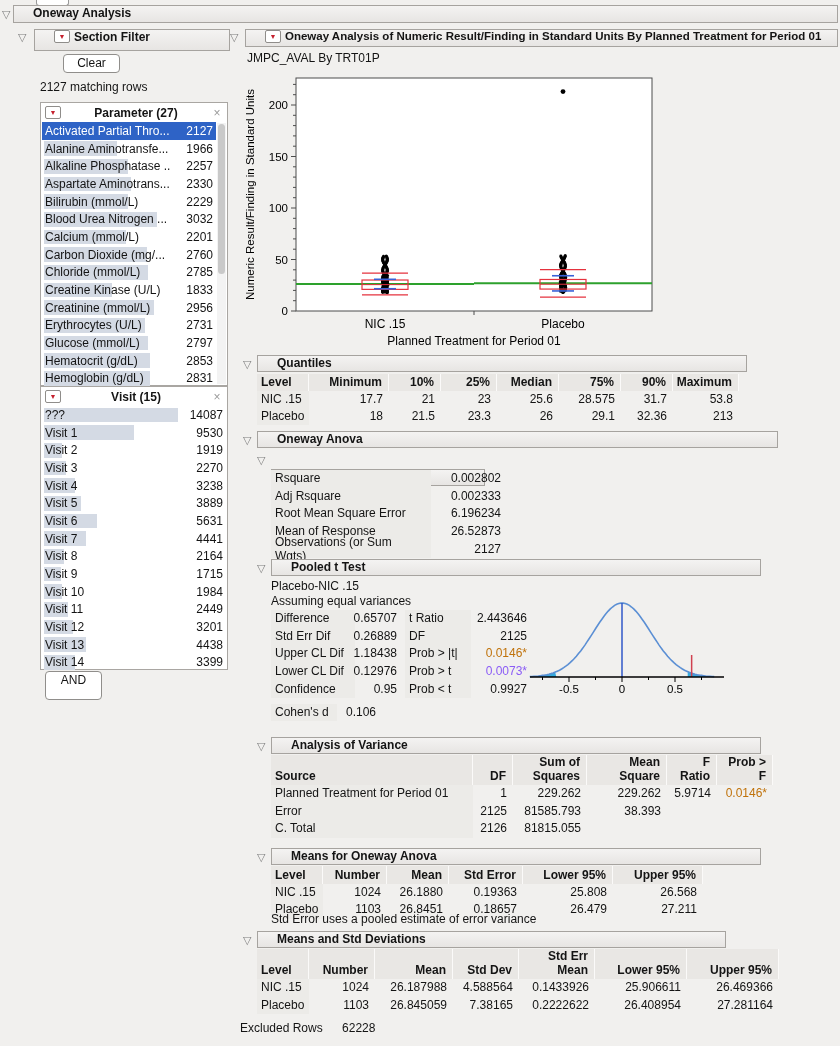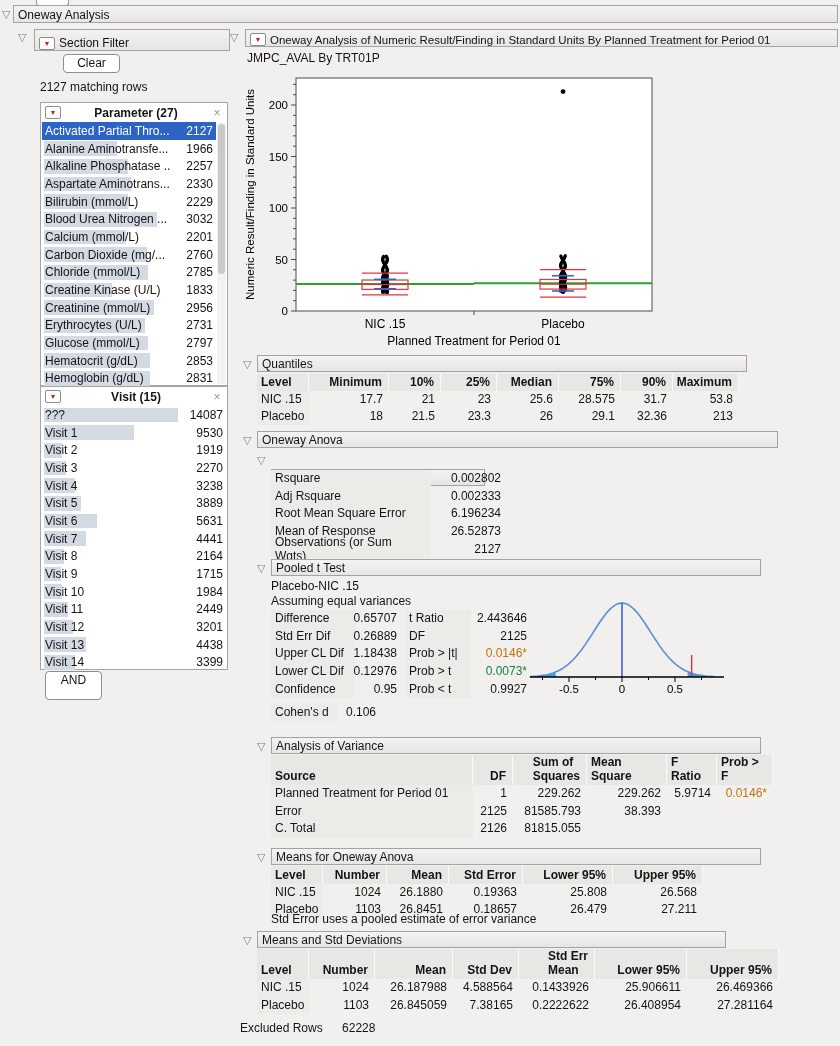--- a/index.html
+++ b/index.html
@@ -1,44 +1,44 @@
 <!DOCTYPE html>
 <html><head>
 <meta charset="utf-8">
 <style>
 *{margin:0;padding:0;box-sizing:border-box}
 html,body{width:840px;height:1046px}
 body{position:relative;background:#f1f0ee;font-family:"Liberation Sans",sans-serif;font-size:12px;color:#141414;overflow:hidden}
 .abs{position:absolute}
 .disc{position:absolute;color:#7d7d7d;font-size:11px;line-height:11px;cursor:pointer}
-.hdr{position:absolute;background:linear-gradient(#f4f3f2,#e7e5e3);border:1px solid #a6a39f;display:flex;align-items:flex-end;gap:4px;padding:0 4px;font-weight:normal;white-space:nowrap;overflow:hidden}
+.hdr{position:absolute;background:linear-gradient(#f4f3f2,#e7e5e3);border:1px solid #a6a39f;display:flex;align-items:flex-start;gap:4px;padding:0 19px;font-weight:bold;white-space:nowrap;overflow:hidden}
 .redtri{width:16px;height:13px;background:#fff;border:1px solid #8f8d8a;border-radius:2px;display:inline-flex;align-items:center;justify-content:center;font-size:7px;line-height:7px;color:#c5212e;flex:0 0 auto;cursor:pointer}
 .btn{position:absolute;background:#fff;border:1px solid #908e8b;border-radius:4px;text-align:center;font-size:12px;line-height:17px;cursor:pointer}
 .fbox{position:absolute;background:#fff;border:1px solid #a9a6a2}
 .fb-head{height:19px;display:flex;align-items:center;padding:0 4px;gap:2px}
 .fb-title{flex:1;text-align:center;font-weight:bold;font-size:12px}
 .fb-close{color:#9b9b9b;font-size:12px;width:12px;text-align:center;cursor:pointer}
 .flist{position:absolute;left:1px;right:1px}
 .fitem{position:relative;height:17.7px;display:flex;align-items:center;padding:8px 3px;cursor:pointer}
 .fitem .bar{position:absolute;left:2px;top:1.5px;bottom:1.5px;background:#d4dae4}
 .fitem .lab{position:relative;flex:1;white-space:nowrap;overflow:hidden;font-size:12px}
 .fitem .cnt{position:relative;width:42px;text-align:right;font-size:12px}
 .fitem.selected{background:#2e63c6;color:#fff}
 .scroll{position:absolute;top:20px;right:1px;bottom:1px;width:9px;background:#f3f3f3}
 .scroll .thumb{position:absolute;top:1px;left:1px;width:7px;height:150px;background:#c9c9c9;border-radius:4px;cursor:pointer}
 .plain{position:absolute;white-space:nowrap}
 .grid{position:absolute;display:grid}
 .grid span{white-space:pre-line}
 .h{font-weight:bold;background:#e9e7e4;border-right:1px solid #fbfaf9;padding:1px 6px 2px 4px;display:flex;align-items:flex-end}
-.h.r{justify-content:flex-end;}
+.h.r{justify-content:flex-end;text-align:right}
 .c{padding:1px 6px 2px 4px;display:flex;align-items:center}
 .c.r{justify-content:flex-end;text-align:right}
 .c.lvl{background:#ecebe8}
 .orange{color:#c0720a}
-.red{color:#15803d}
+.red{color:#8b5cf6}
 svg text{font-family:"Liberation Sans",sans-serif}
 .sliver{position:absolute;left:36px;top:0;width:33px;height:6px;background:#fff;border:1px solid #999;border-top:none;border-radius:0 0 3px 3px}
 </style>
 </head>
 <body>
 
 <div class="sliver"></div>
 
 <span class="disc" style="left:2px;top:9px">▽</span>
 <div class="hdr" style="left:13px;top:5px;width:825px;height:18px">

